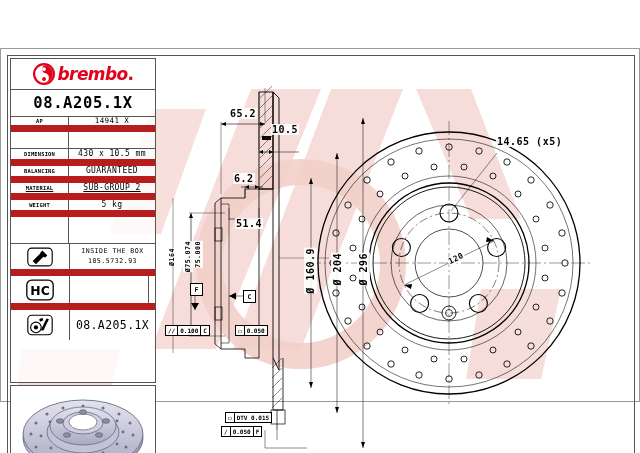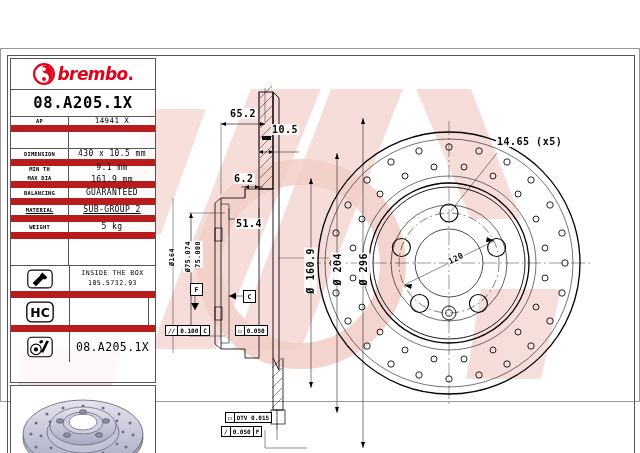--- a/index.html
+++ b/index.html
@@ -120,30 +120,20 @@
 
     <div id="blank-row">
       <div style="width:58px;height:100%;border-right:1px solid #555;box-sizing:border-box"></div>
     </div>
 
     <div class="prow" id="dim-row">
       <div class="pkey">DIMENSION</div>
       <div class="pval">430 x 10.5 mm</div>
     </div>
 
-    <div class="prow" id="th-row">
-      <div class="pkey">
-        <div>MIN TH</div>
-        <div>MAX DIA</div>
-      </div>
-      <div class="pval">
-        <div>9.1 mm</div>
-        <div>161.9 mm</div>
-      </div>
-    </div>
 
     <div class="prow" id="bal-row">
       <div class="pkey">BALANCING</div>
       <div class="pval">GUARANTEED</div>
     </div>
 
     <div class="prow" id="mat-row">
       <div class="pkey">MATERIAL</div>
       <div class="pval">SUB-GROUP 2</div>
     </div>

